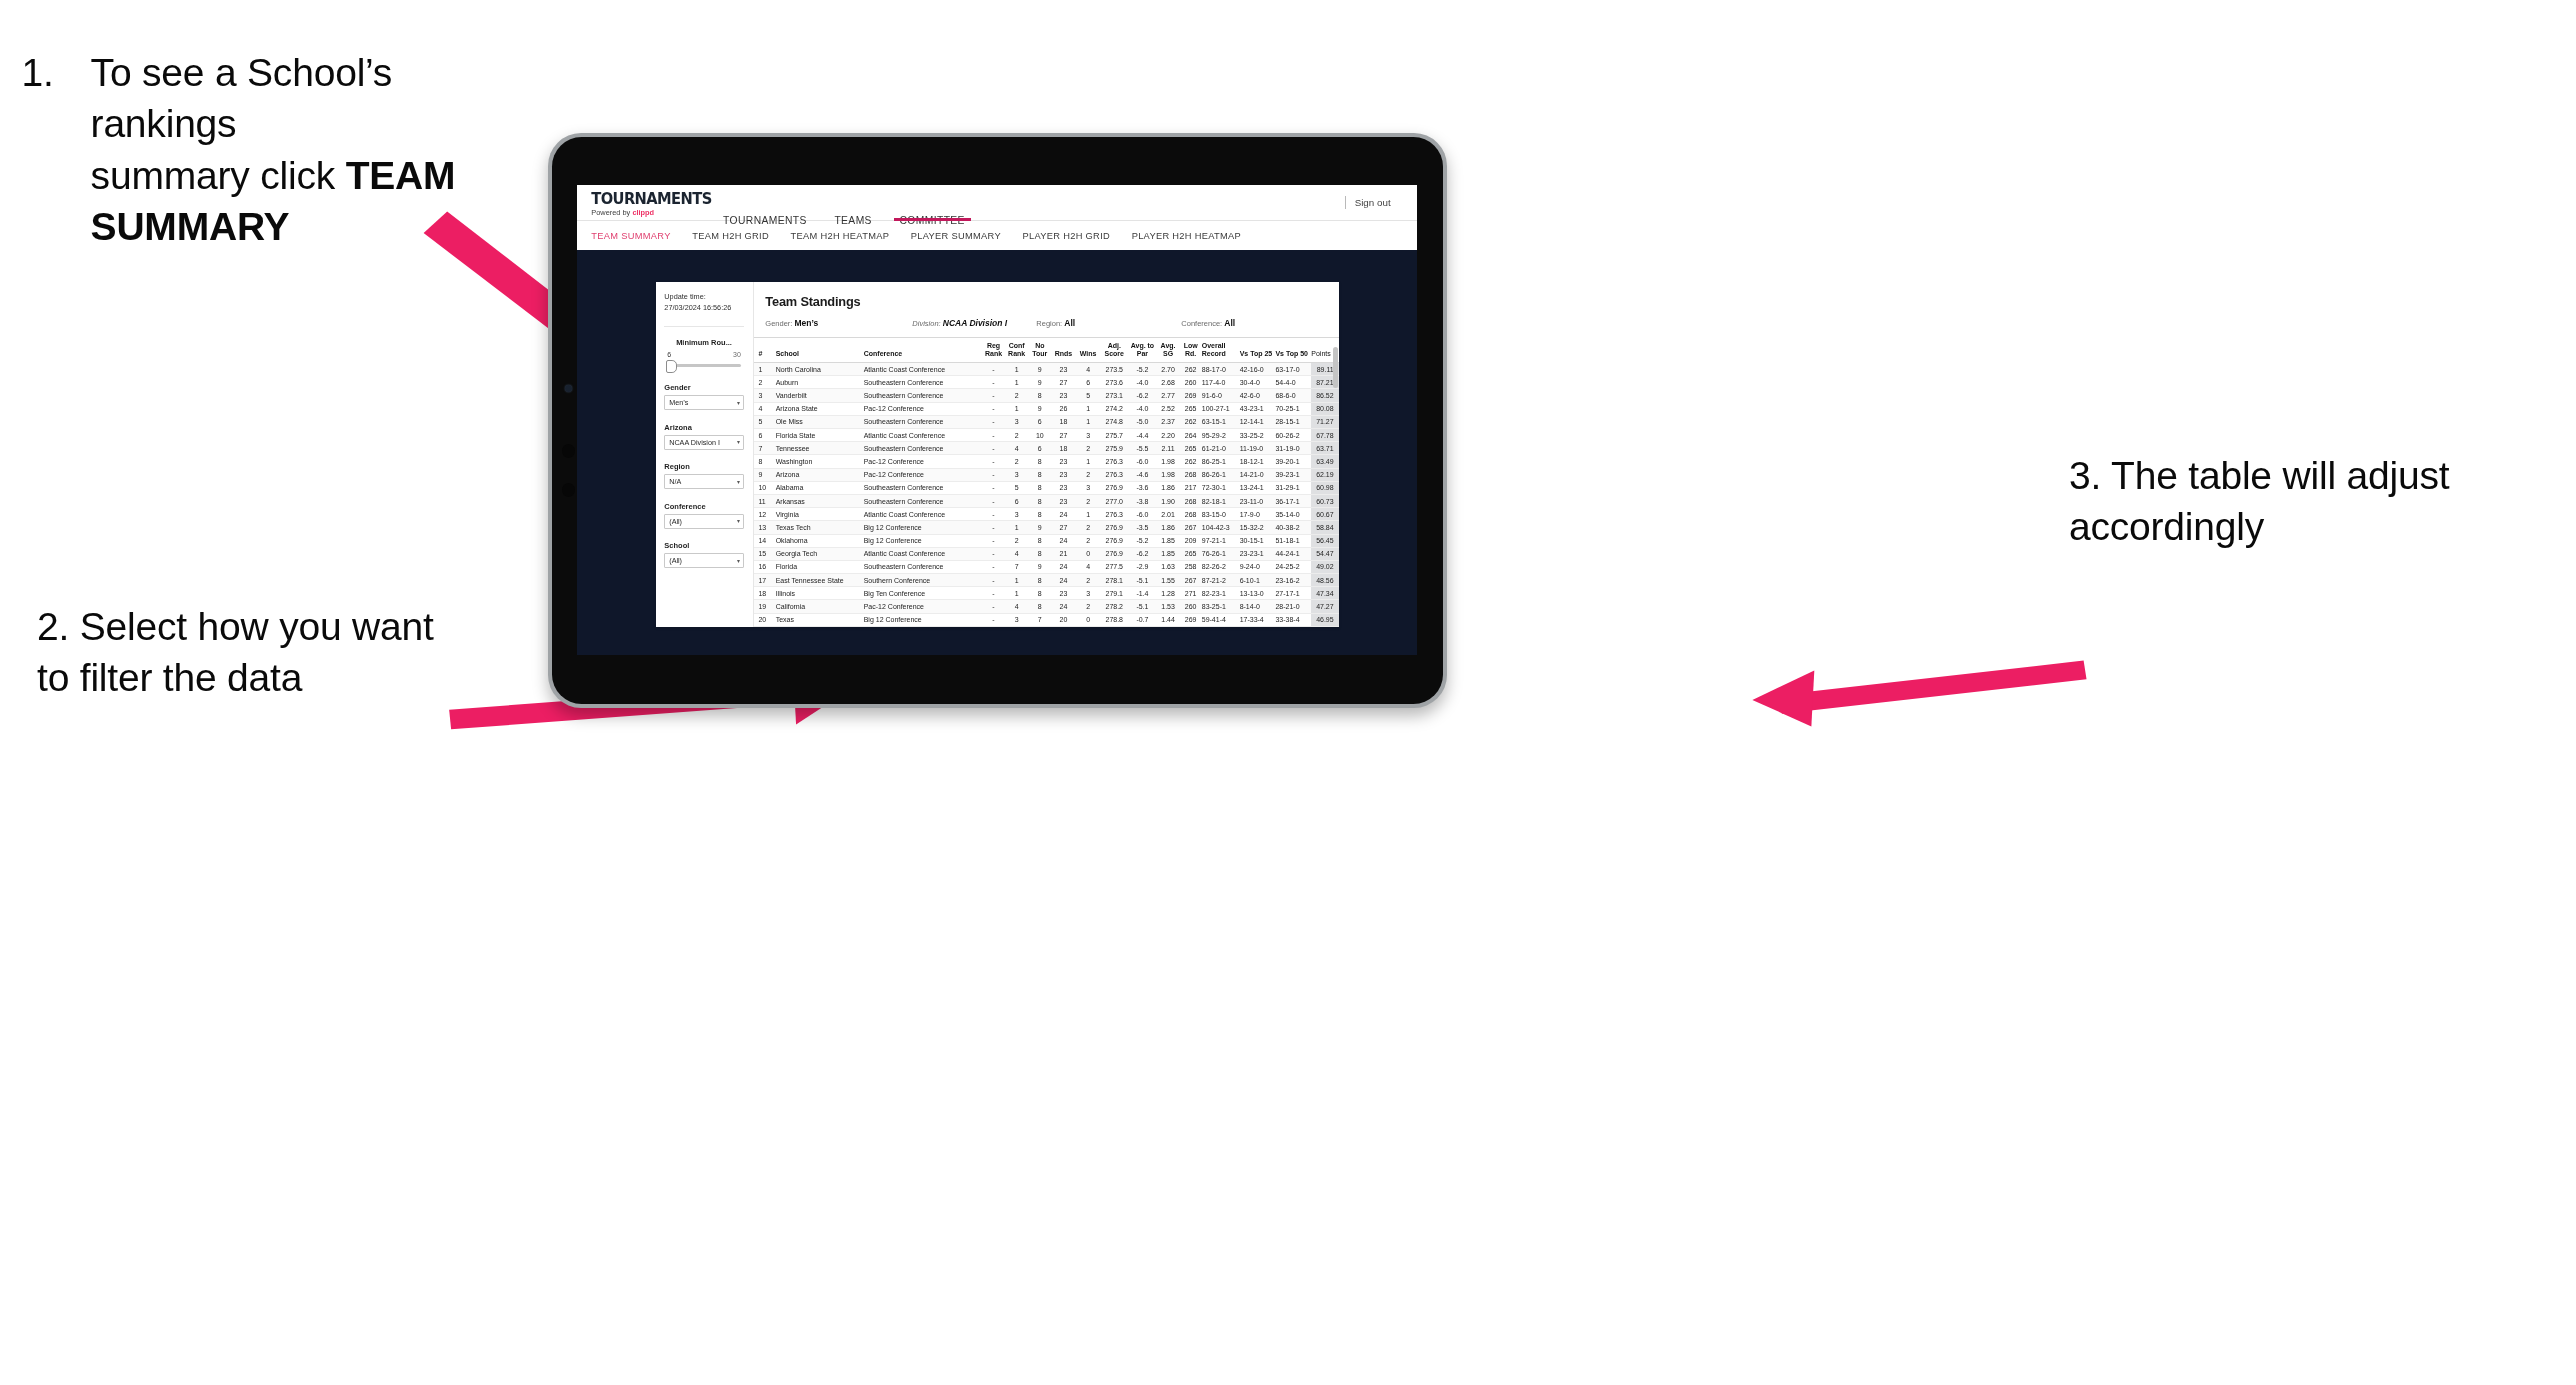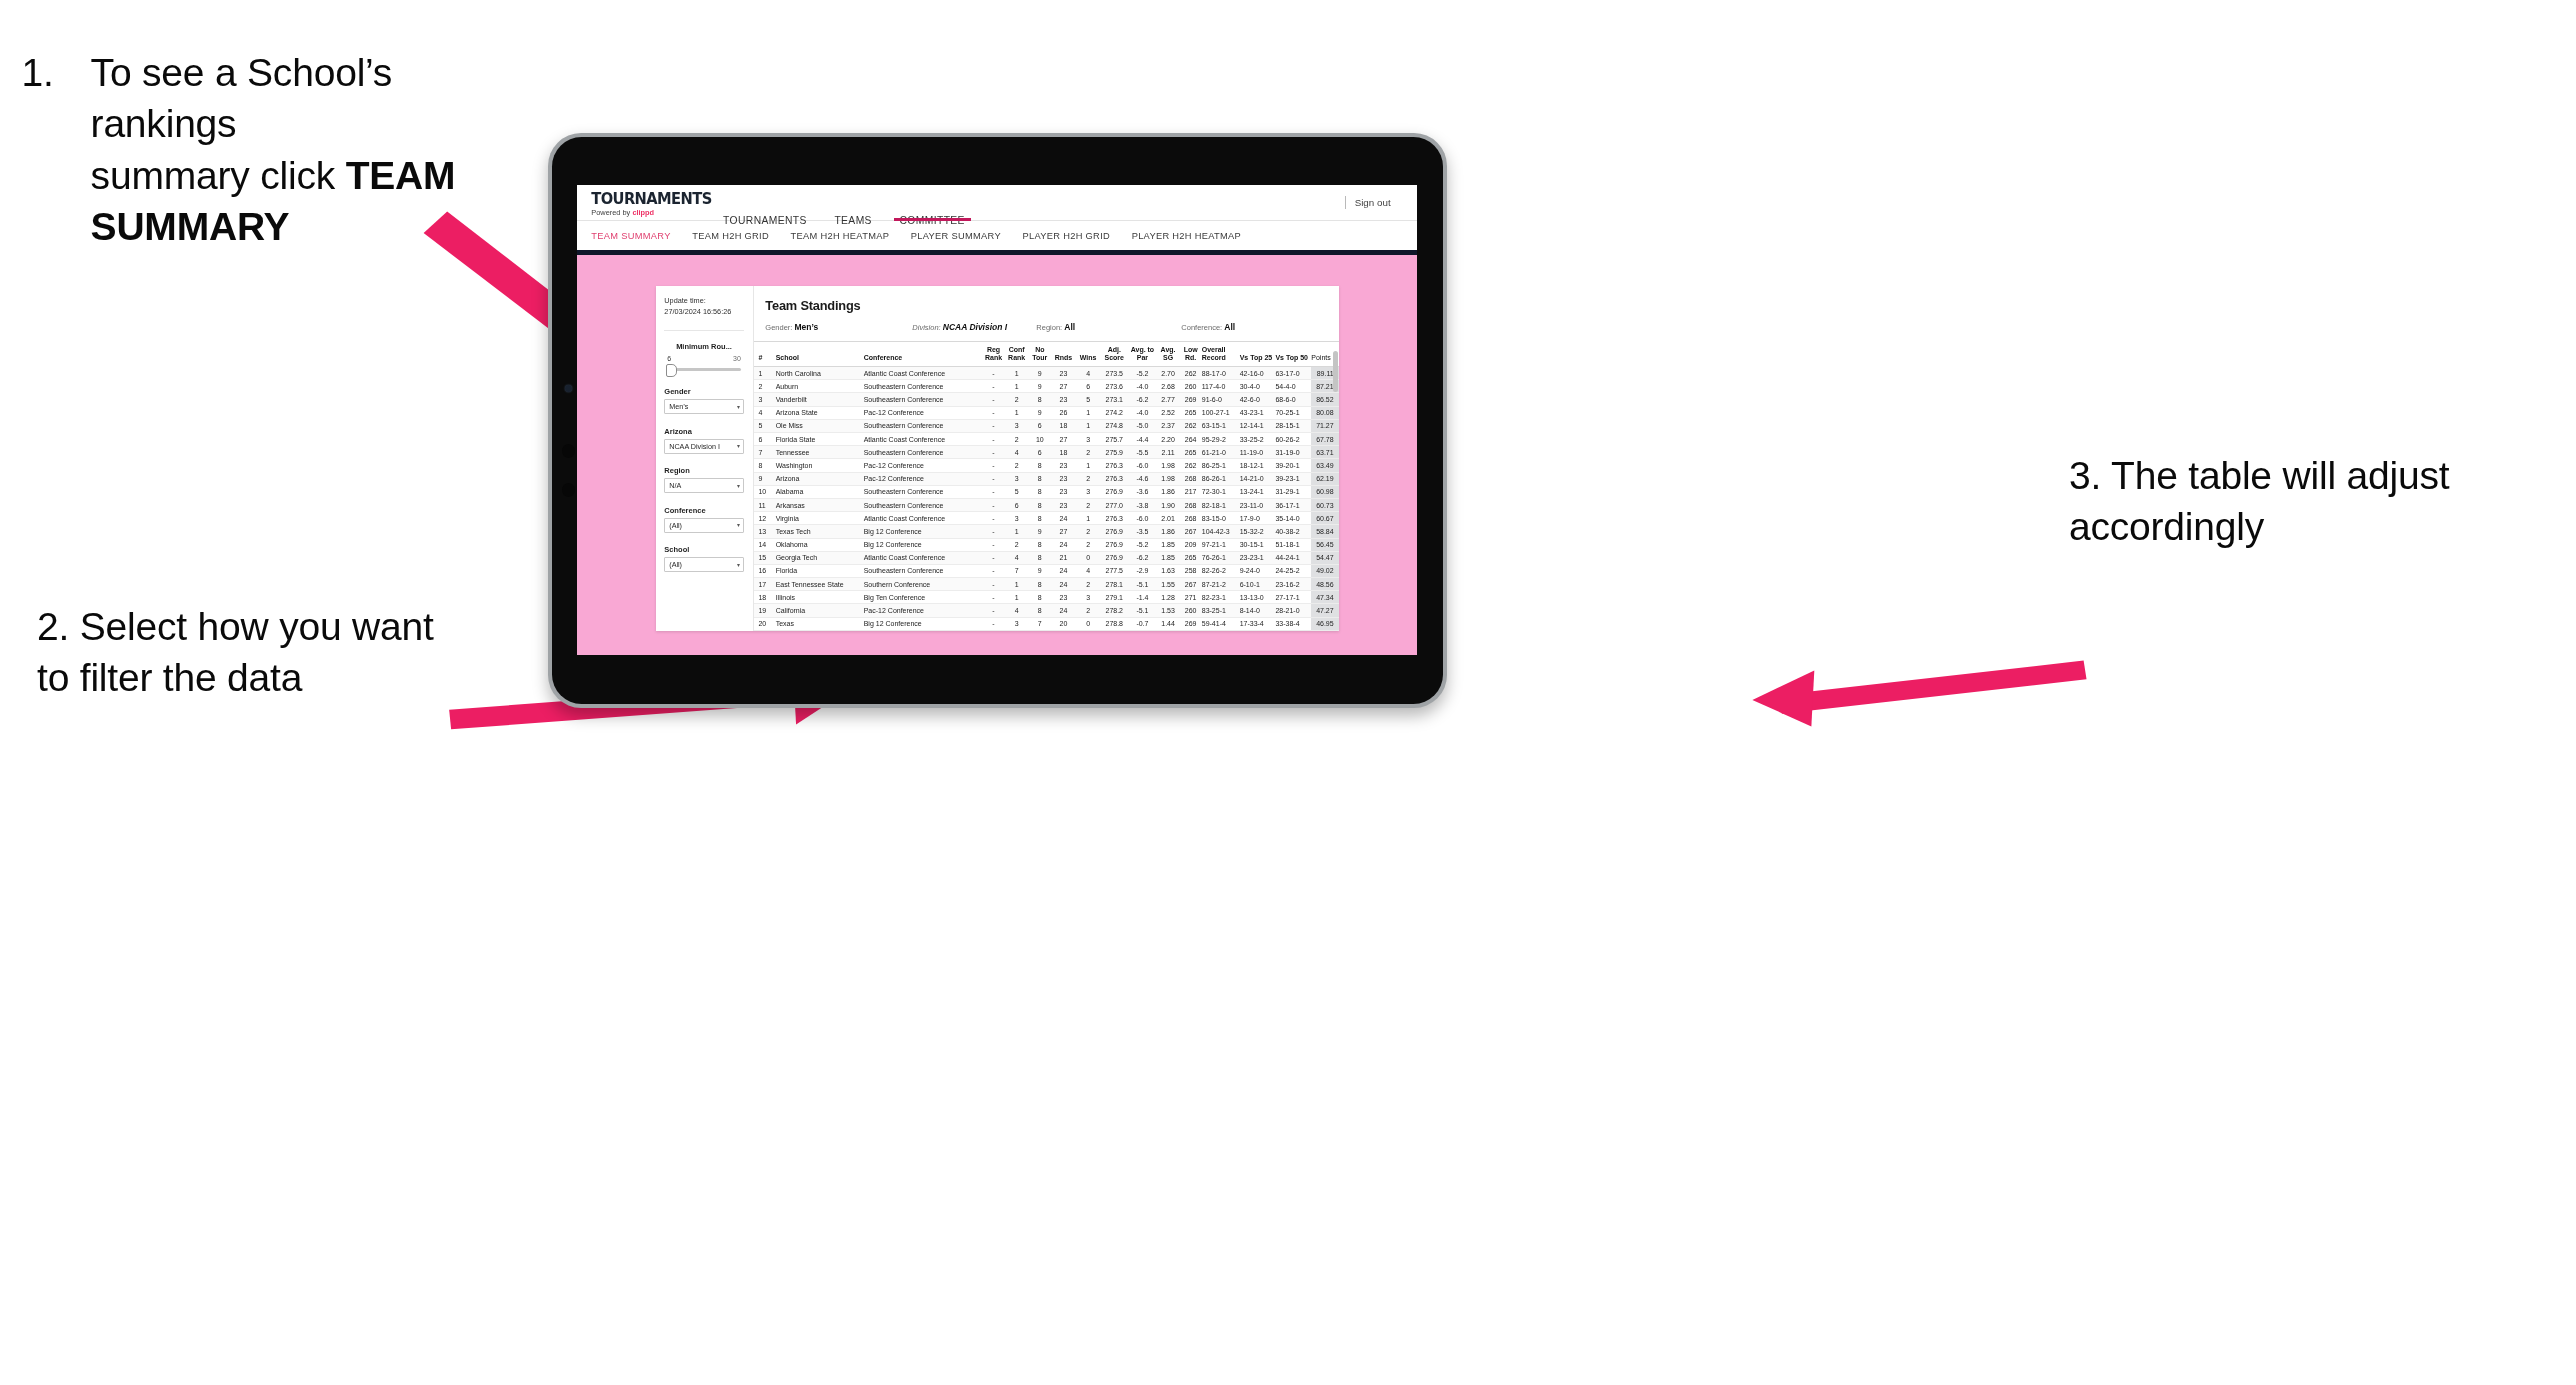--- a/index.html
+++ b/index.html
@@ -54,28 +54,28 @@
   }
   .hnav a.active::after{
     content:"";position:absolute;left:7.9px;right:7.9px;bottom:0;height:2.5px;background:#c2185b;
   }
   .signout{margin-left:auto;display:flex;align-items:center;padding-right:26px;gap:8.8px;justify-content:center;}
   .signout .bar{width:1px;height:12.8px;background:#b9b9b9;}
   .signout a{font-size:9.8px;color:#444;text-decoration:none;}
 
   
   .subnav{height:29.5px;background:#fff;display:flex;align-items:center;padding-left:13.8px;
-          border-bottom:5px solid #0f172a;gap:0;}
+          border-bottom:1px solid #0f172a;gap:0;}
   .subnav a{font-size:9.3px;letter-spacing:0.3px;color:#3a3a3a;text-decoration:none;padding:0 12.8px 0 0;
             margin-right:8.8px;}
   .subnav a:first-child{padding-left:0;}
   .subnav a.active{color:#e04070;}
 
   
-  .canvas{background:#f9a8d4;padding:31px 0 0 0;height:100%;}
+  .canvas{background:#0f172a;padding:31px 0 0 0;height:100%;}
   .sheet{
     margin:0 auto;width:683px;background:#fff;box-shadow:0 1px 2.9px rgba(0,0,0,.14);
     display:flex;flex-direction:column;
   }
   .sheet-body{display:flex;}
 
   
   .filters{width:98px;border-right:1px solid #e6e6e6;padding:9.8px 8.8px 7.9px 8.8px;box-sizing:border-box;}
   .upd{font-size:7.3px;color:#2f2f2f;line-height:1.45;}
   .fsep{height:1px;background:#e6e6e6;margin:12.8px 0 10.8px 0;}

